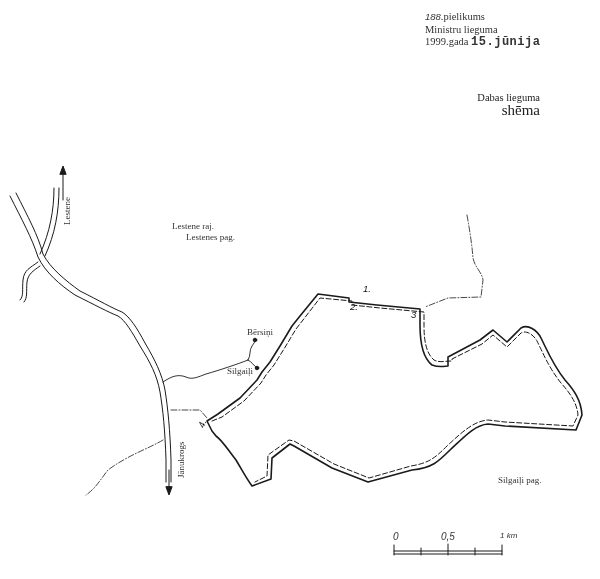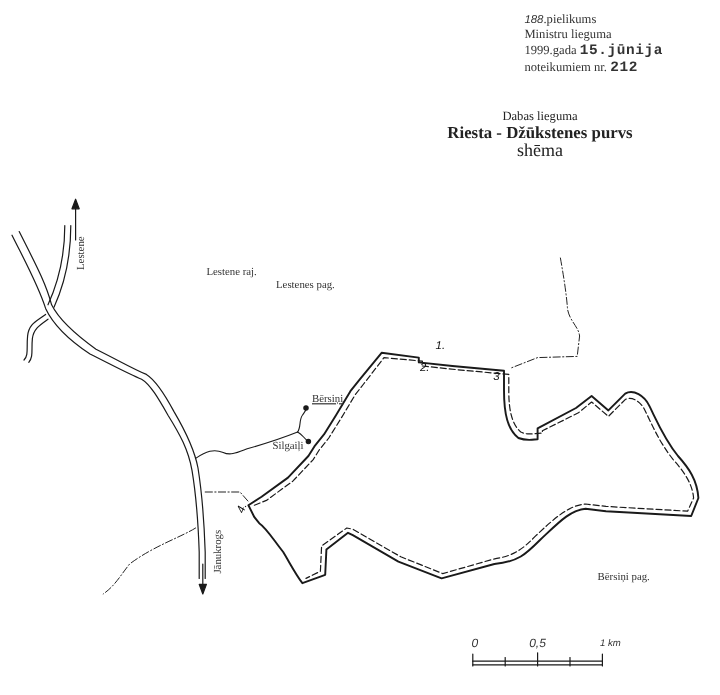--- a/index.html
+++ b/index.html
@@ -1,49 +1,45 @@
 <!DOCTYPE html>
 <html><head>
 <meta charset="utf-8">
 <style>
   html, body { margin: 0; padding: 0; background: #ffffff; }
   body { width: 600px; height: 579px; position: relative; overflow: hidden; font-family: "Liberation Serif", serif; color: #222; }
   .abs { position: absolute; }
-  .appendix { left: 425px; top: 11px; font-size: 10.5px; line-height: 12.5px; color: #333; margin-left: 12px; }
+  .appendix { left: 425px; top: 11px; font-size: 10.5px; line-height: 12.5px; color: #333; }
   .appendix .num { font-style: italic; font-family: "Liberation Sans", sans-serif; font-size: 9.5px; }
   .appendix .mono { font-family: "Liberation Mono", monospace; font-size: 12px; font-weight: bold; letter-spacing: 0.5px; }
-  .title-block { left: 360px; top: 91px; width: 180px; text-align: center; color: #222; }
+  .title-block { left: 360px; top: 91px; width: 180px; text-align: right; color: #222; }
   .title-sub { font-size: 10.5px; line-height: 13px; }
   .title-main { font-size: 14px; font-weight: bold; line-height: 16px; }
   .title-kind { font-size: 15px; line-height: 13px; }
   .label { font-size: 9px; color: #333; white-space: nowrap; }
   .rot-label { font-size: 9px; color: #333; white-space: nowrap; transform-origin: left top; }
   .point-num { font-size: 9.5px; font-style: italic; font-family: "Liberation Sans", sans-serif; color: #111; }
   svg.map { position: absolute; left: 0; top: 0; }
   .scale-lbl { font-size: 10px; font-style: italic; font-family: "Liberation Sans", sans-serif; color: #333; }
 </style>
 </head>
 <body>
 
 <div class="abs appendix">
   <div>
     <span class="num">188</span><span>.pielikums</span>
   </div>
   <div>Ministru lieguma</div>
   <div>
     <span>1999.gada </span><span class="mono">15.jūnija</span>
   </div>
-  <div>
-    <span>noteikumiem nr. </span><span class="mono">212</span>
-  </div>
 </div>
 
 <div class="abs title-block">
   <div class="title-sub">Dabas lieguma</div>
-  <div class="title-main">Riesta - Džūkstenes purvs</div>
   <div class="title-kind">shēma</div>
 </div>
 
 <svg class="map" width="600" height="579" viewBox="0 0 600 579">
   <g fill="none" stroke="#1a1a1a" stroke-linecap="round" stroke-linejoin="round">
 
     <g>
       <path d="M10,196 C22,220 32,238 38,257 C45,272 60,285 75,295 C95,305 108,312 118,316 C125,320 132,332 140,346 C150,362 157,375 160,392 C163,410 165,430 166,460 L166,482" stroke-width="1"></path>
       <path d="M16,193 C28,217 38,235 43,254 C50,268 66,281 80,291 C100,301 112,308 122,312 C130,317 137,328 145,343 C155,360 162,374 165,390 C168,409 170,430 171,460 L171,482" stroke-width="1"></path>
     </g>
@@ -91,23 +87,23 @@
       <line x1="394" y1="545" x2="394" y2="555"></line>
       <line x1="421" y1="548" x2="421" y2="555"></line>
       <line x1="448" y1="544" x2="448" y2="555"></line>
       <line x1="475" y1="548" x2="475" y2="555"></line>
       <line x1="502" y1="545" x2="502" y2="555"></line>
     </g>
   </g>
 </svg>
 
 <div class="abs label" style="left:172px; top:221px;">Lestene raj.</div>
-<div class="abs label" style="left:186px; top:232px;margin-left:44px;">Lestenes pag.</div>
-<div class="abs label" style="left:498px; top:475px;">Bērsiņi pag.</div>
-<div class="abs label" style="left:260px; top:327px;text-decoration:underline;">Bērsiņi</div>
+<div class="abs label" style="left:186px; top:232px;">Lestenes pag.</div>
+<div class="abs label" style="left:498px; top:475px;">Silgaiļi pag.</div>
+<div class="abs label" style="left:247px; top:327px;">Bērsiņi</div>
 <div class="abs label" style="left:227px; top:366px;text-align:center;">Silgaiļi</div>
 <div class="abs rot-label" style="left:62px; top:225px; transform: rotate(-90deg);">Lestene</div>
 <div class="abs rot-label" style="left:176px; top:478px; transform: rotate(-90deg);">Jānukrogs</div>
 
 <div class="abs point-num" style="left:363px; top:283px;">1.</div>
 <div class="abs point-num" style="left:350px; top:301px;">2.</div>
 <div class="abs point-num" style="left:411px; top:309px;">3</div>
 <div class="abs point-num" style="left:198px; top:418px; transform: rotate(-70deg);">4.</div>
 
 <div class="abs scale-lbl" style="left:393px; top:531px;">0</div>

